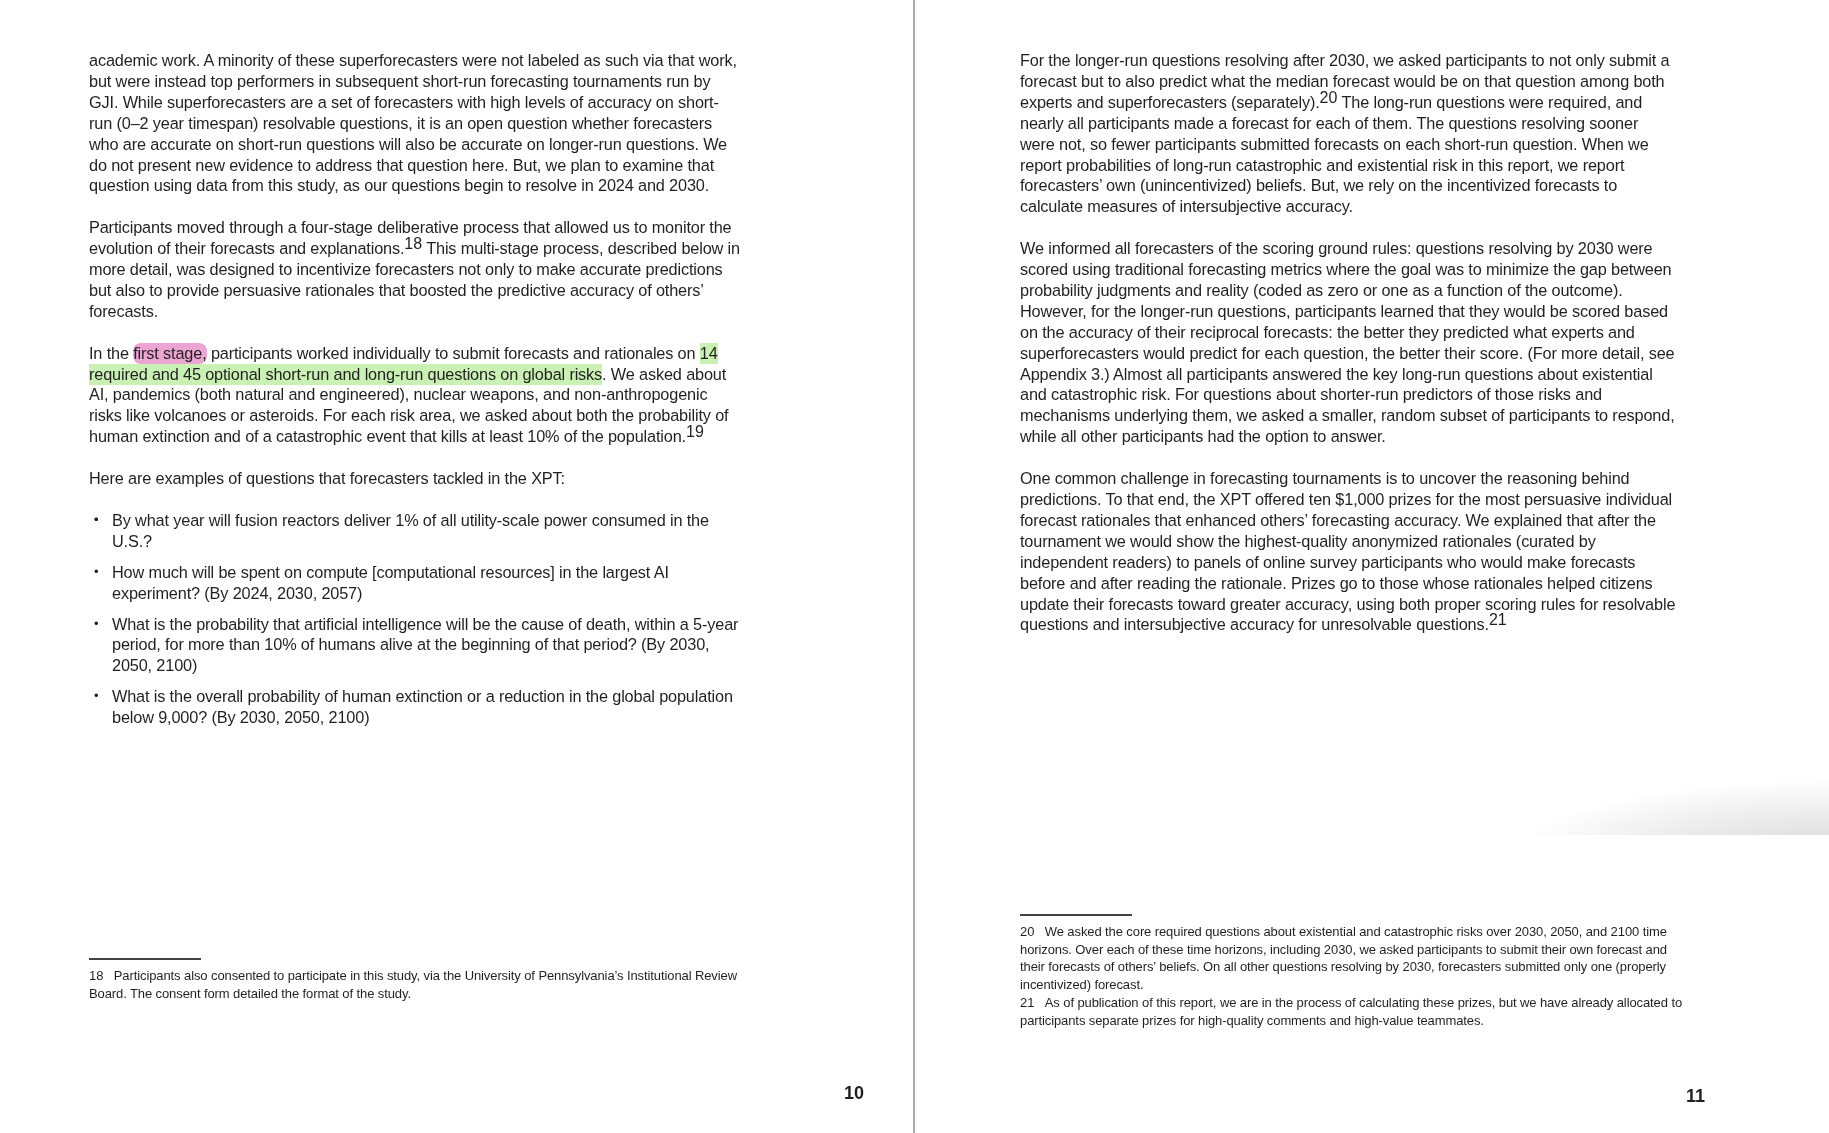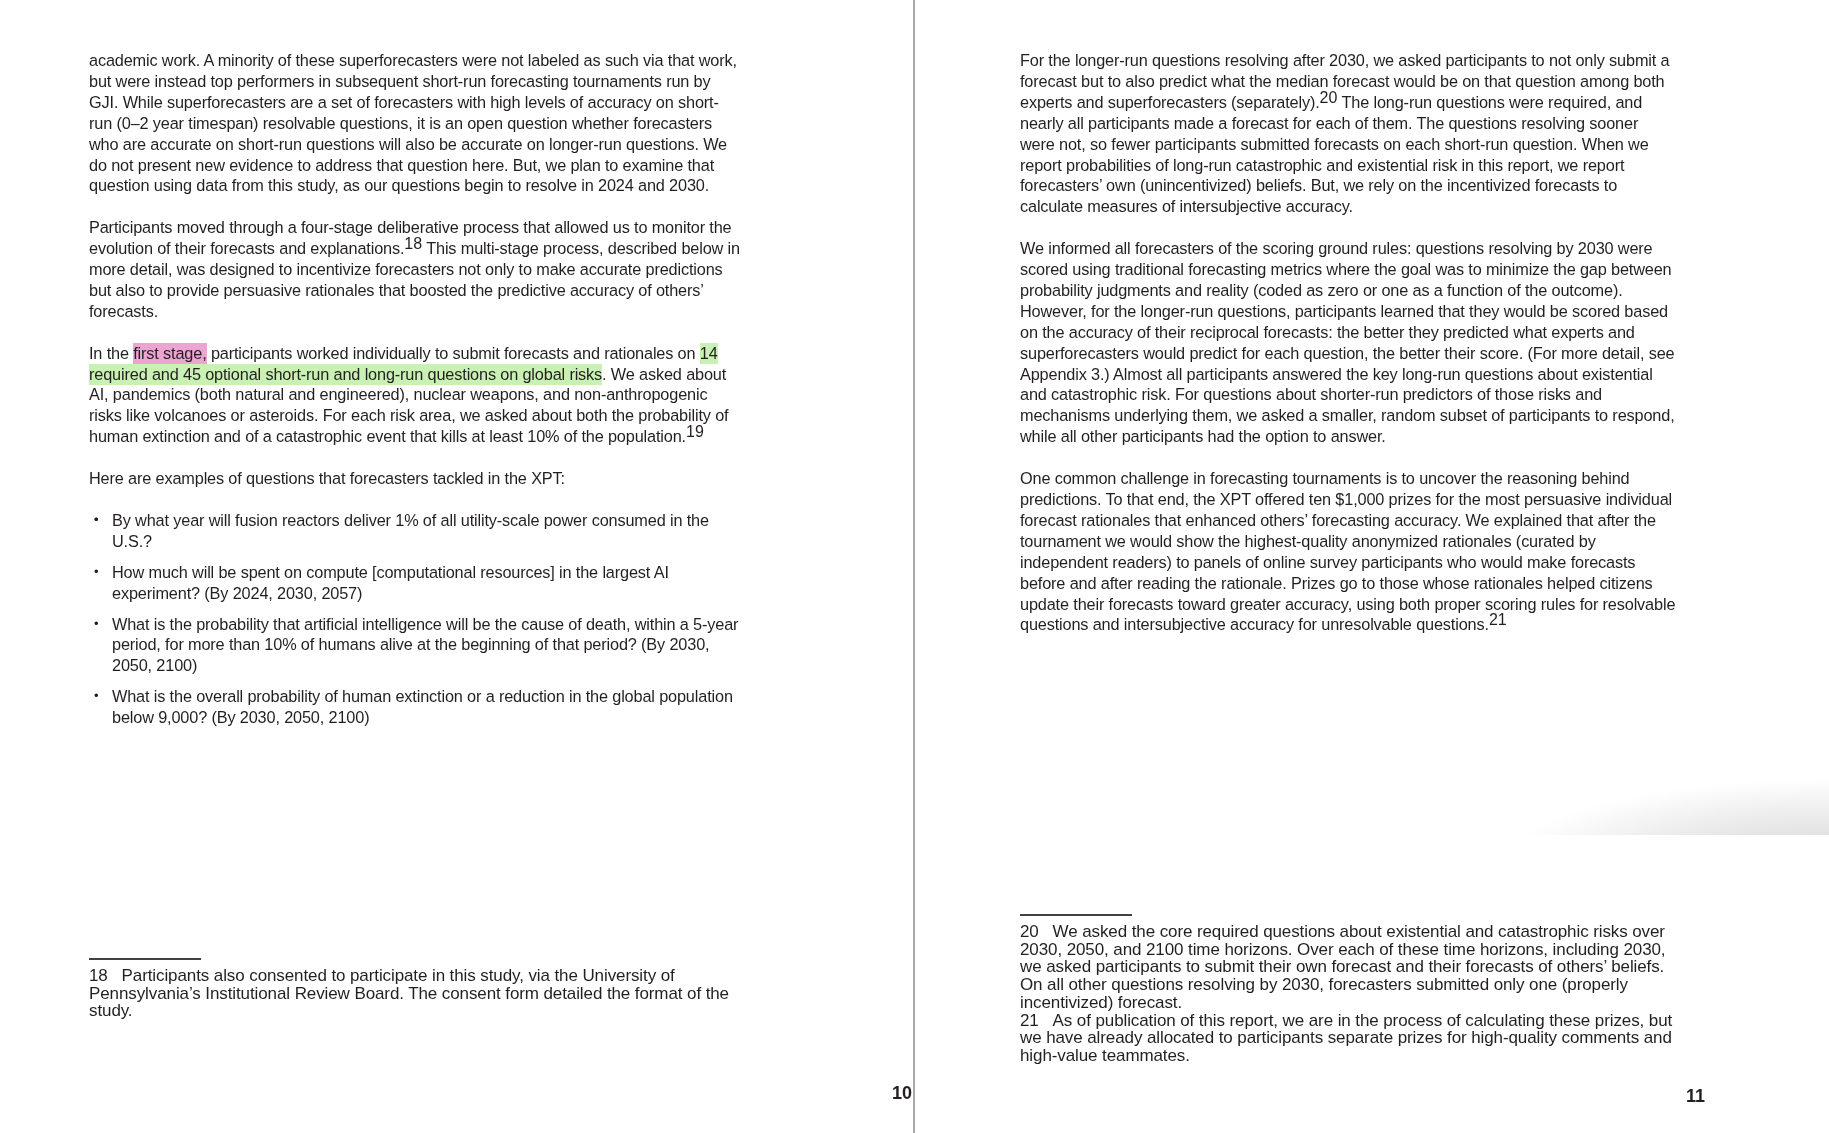--- a/index.html
+++ b/index.html
@@ -66,48 +66,49 @@
     font-size: 16px;
     line-height: 0;
     position: relative;
     top: -5px;
     vertical-align: baseline;
     letter-spacing: 0;
   }
   .hl-pink {
     background: var(--hl-pink, #eca4d2);
     padding: 1px 0 2px 0;
+    border-radius: 8px;
   }
   .hl-green {
     background: var(--hl-green, #c9f1b3);
     padding: 1px 0 2px 0;
   }
   .footnotes {
     position: absolute;
-    font-size: 17px;
+    font-size: 13px;
     line-height: 17.7px;
     letter-spacing: -0.1px;
   }
   .footnotes-left  { left: 89px;  top: 958px; width: 655px; }
   .footnotes-right { left: 105px; top: 914px; width: 665px; }
   .fn-rule {
     width: 112px;
     height: 0;
     border-top: 2px solid #414042;
     margin: 0 0 7px 0;
   }
   .fnote { margin: 0; }
   .pagenum {
     position: absolute;
     font-weight: bold;
     font-size: 18px;
     text-align: right;
     width: 120px;
   }
-  .pagenum-left  { top: 1083px; left: 792px; text-align: right; }
+  .pagenum-left  { top: 1083px; left: 744px; text-align: right; }
   .pagenum-right { top: 1086px; left: 670px; }
   .corner-shadow {
     position: absolute;
     right: 0;
     bottom: 0;
     width: 560px;
     height: 100px;
     pointer-events: none;
     background: radial-gradient(75% 110% at 100% 130%,
                 rgba(60,60,60,0.22) 0%,

